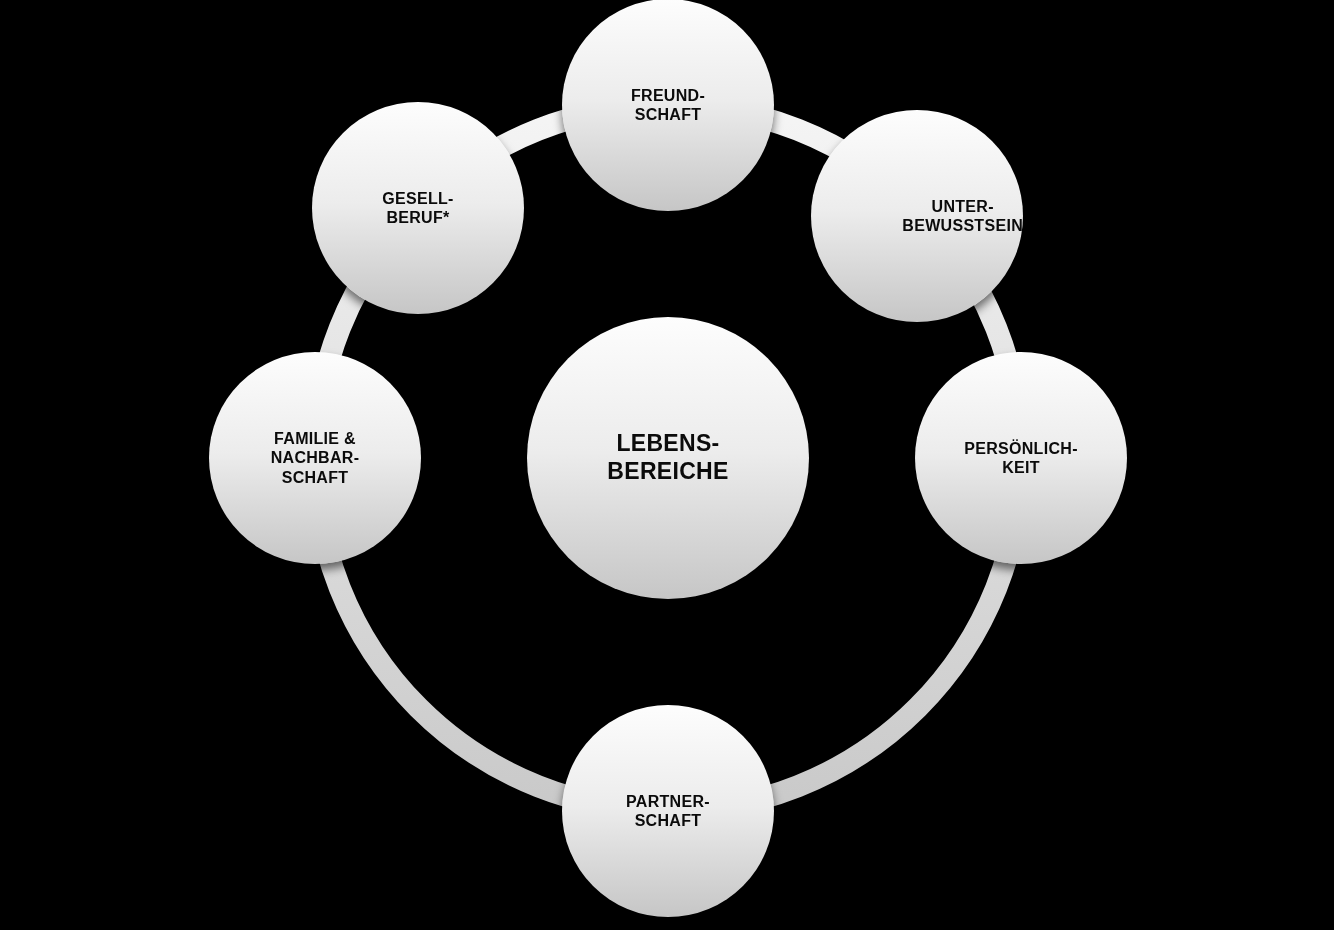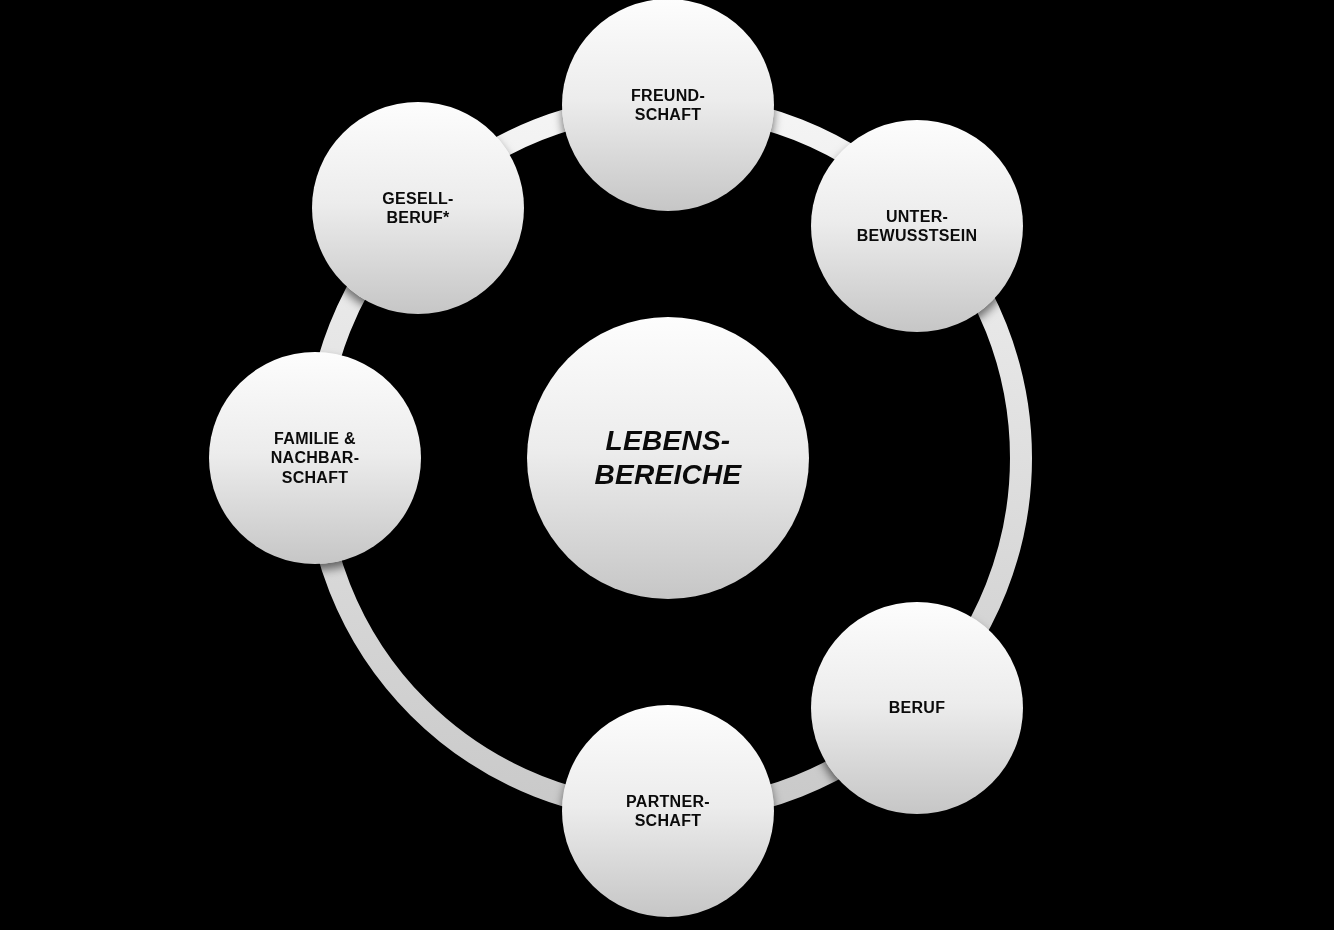--- a/index.html
+++ b/index.html
@@ -42,26 +42,25 @@
     width: 212px;
     height: 212px;
   }
   .center-node {
     left: 527px;
     top: 317px;
     width: 282px;
     height: 282px;
   }
   .center-node .label {
-    font-size: 28px;
-    font-style: italic;
+    font-size: 23px;
   }
   
   .pos-top         { left: 562px; top:  -1px; }
-  .pos-topright    { left: 811px; top: 120px; }
+  .pos-topright    { left: 811px; top: 110px; justify-content: flex-end; }
   .pos-right       { left: 915px; top: 352px; }
   .pos-bottomright { left: 811px; top: 602px; }
   .pos-bottom      { left: 562px; top: 705px; justify-content: center; }
   .pos-bottomleft  { left: 312px; top: 602px; }
   .pos-left        { left: 209px; top: 352px; align-items: center; }
   .pos-topleft     { left: 312px; top: 102px; }
 </style>
 </head>
 <body>
 
@@ -80,24 +79,25 @@
   <div class="node outer-node pos-top">
     <span class="label">FREUND-
 SCHAFT</span>
   </div>
 
   <div class="node outer-node pos-topright">
     <span class="label">UNTER-
 BEWUSSTSEIN</span>
   </div>
 
+  <div class="node outer-node pos-right">
+    <span class="label">PERSÖNLICH-
+KEIT</span>
+  </div>
 
-  <div class="node outer-node pos-bottomright">
-    <span class="label">BERUF</span>
-  </div>
 
   <div class="node outer-node pos-bottom">
     <span class="label">PARTNER-
 SCHAFT</span>
   </div>
 
 
   <div class="node outer-node pos-left">
     <span class="label">FAMILIE &amp;
 NACHBAR-

